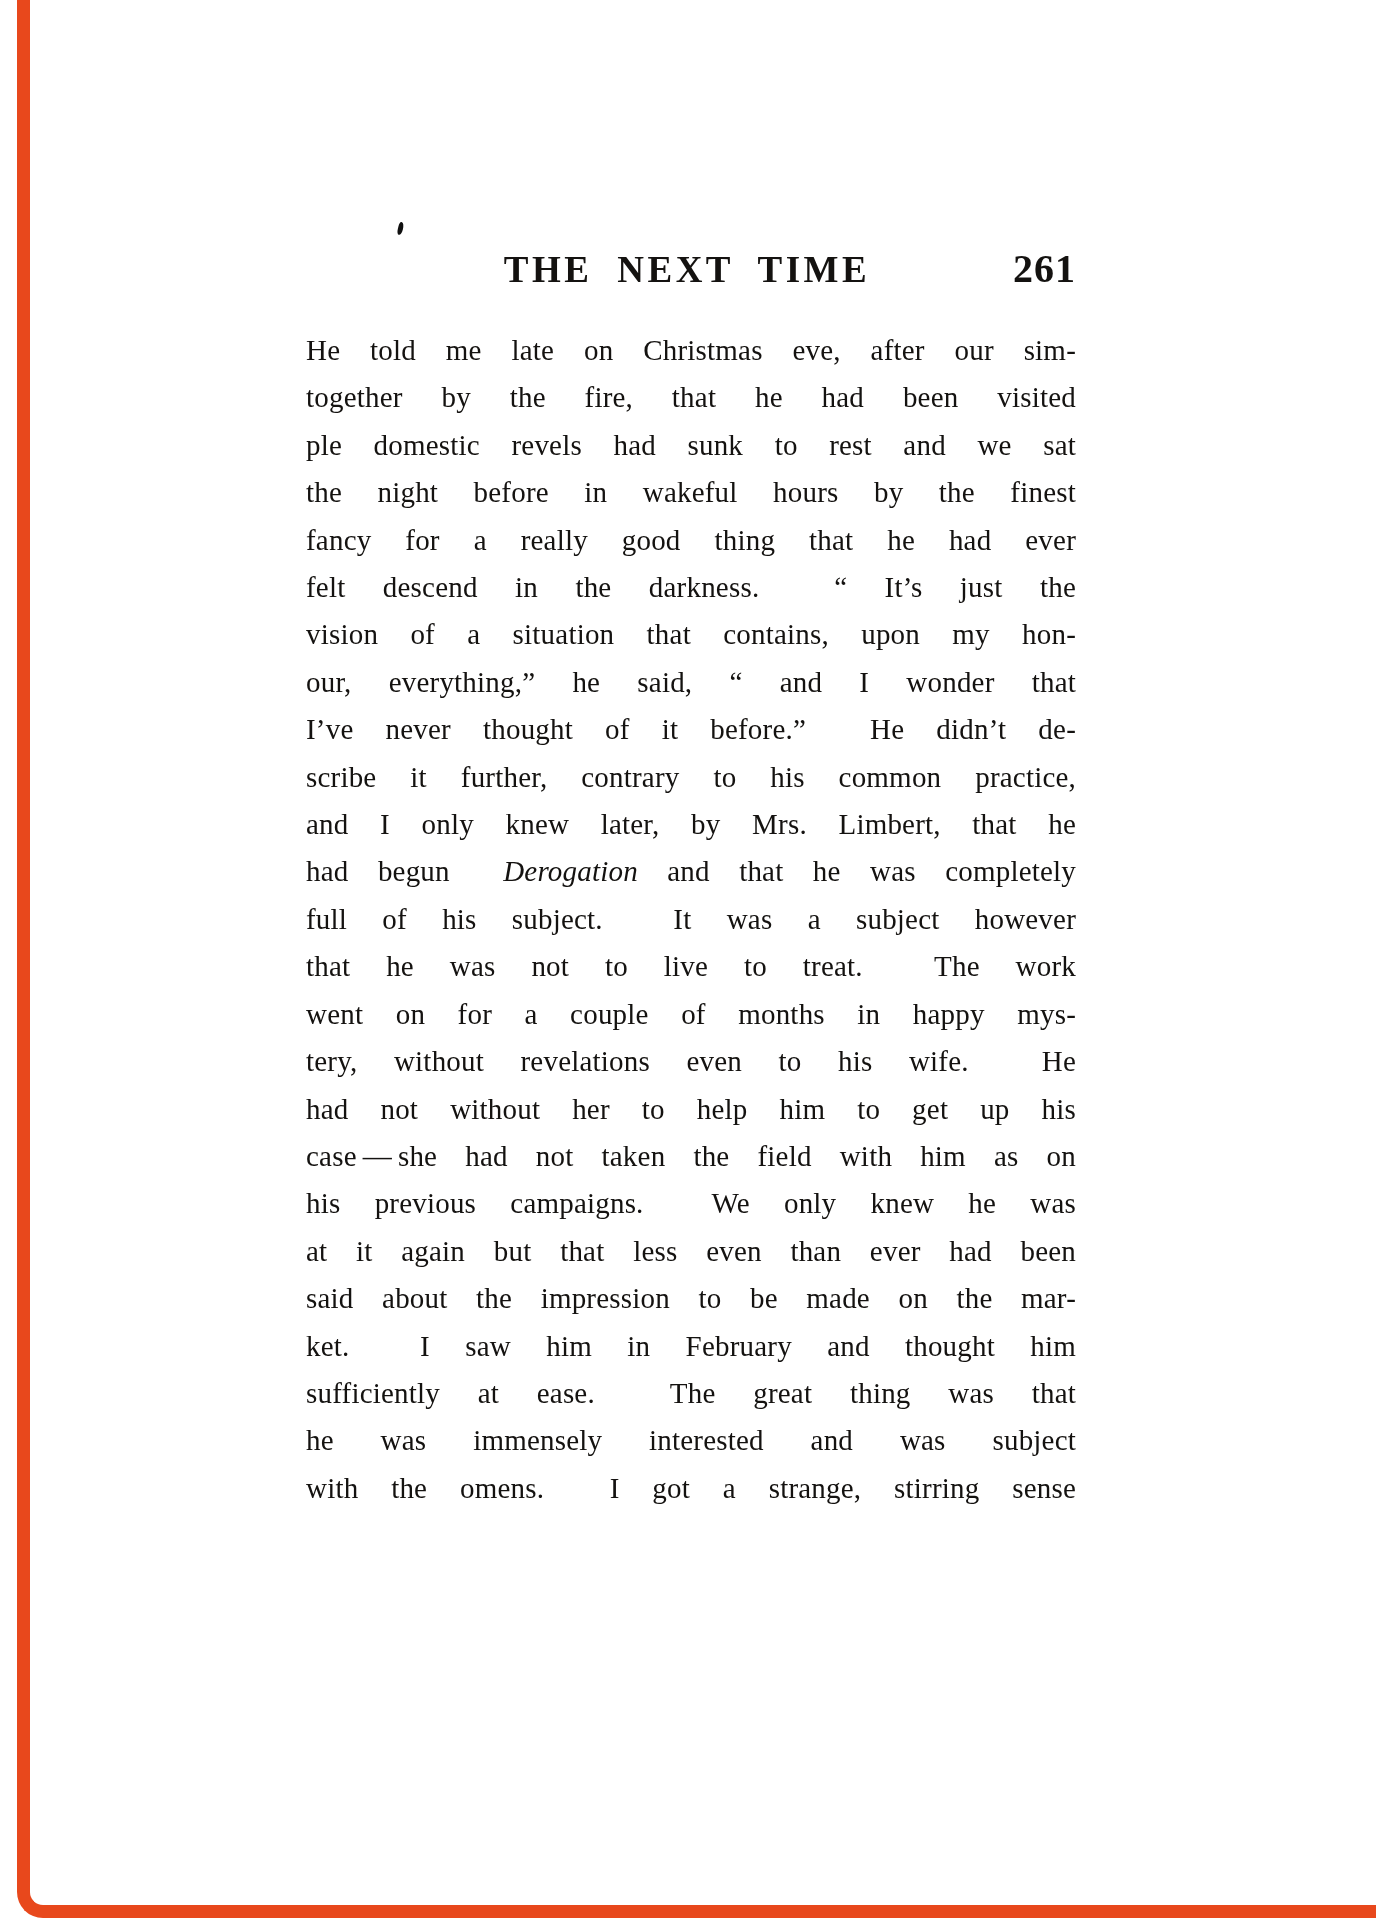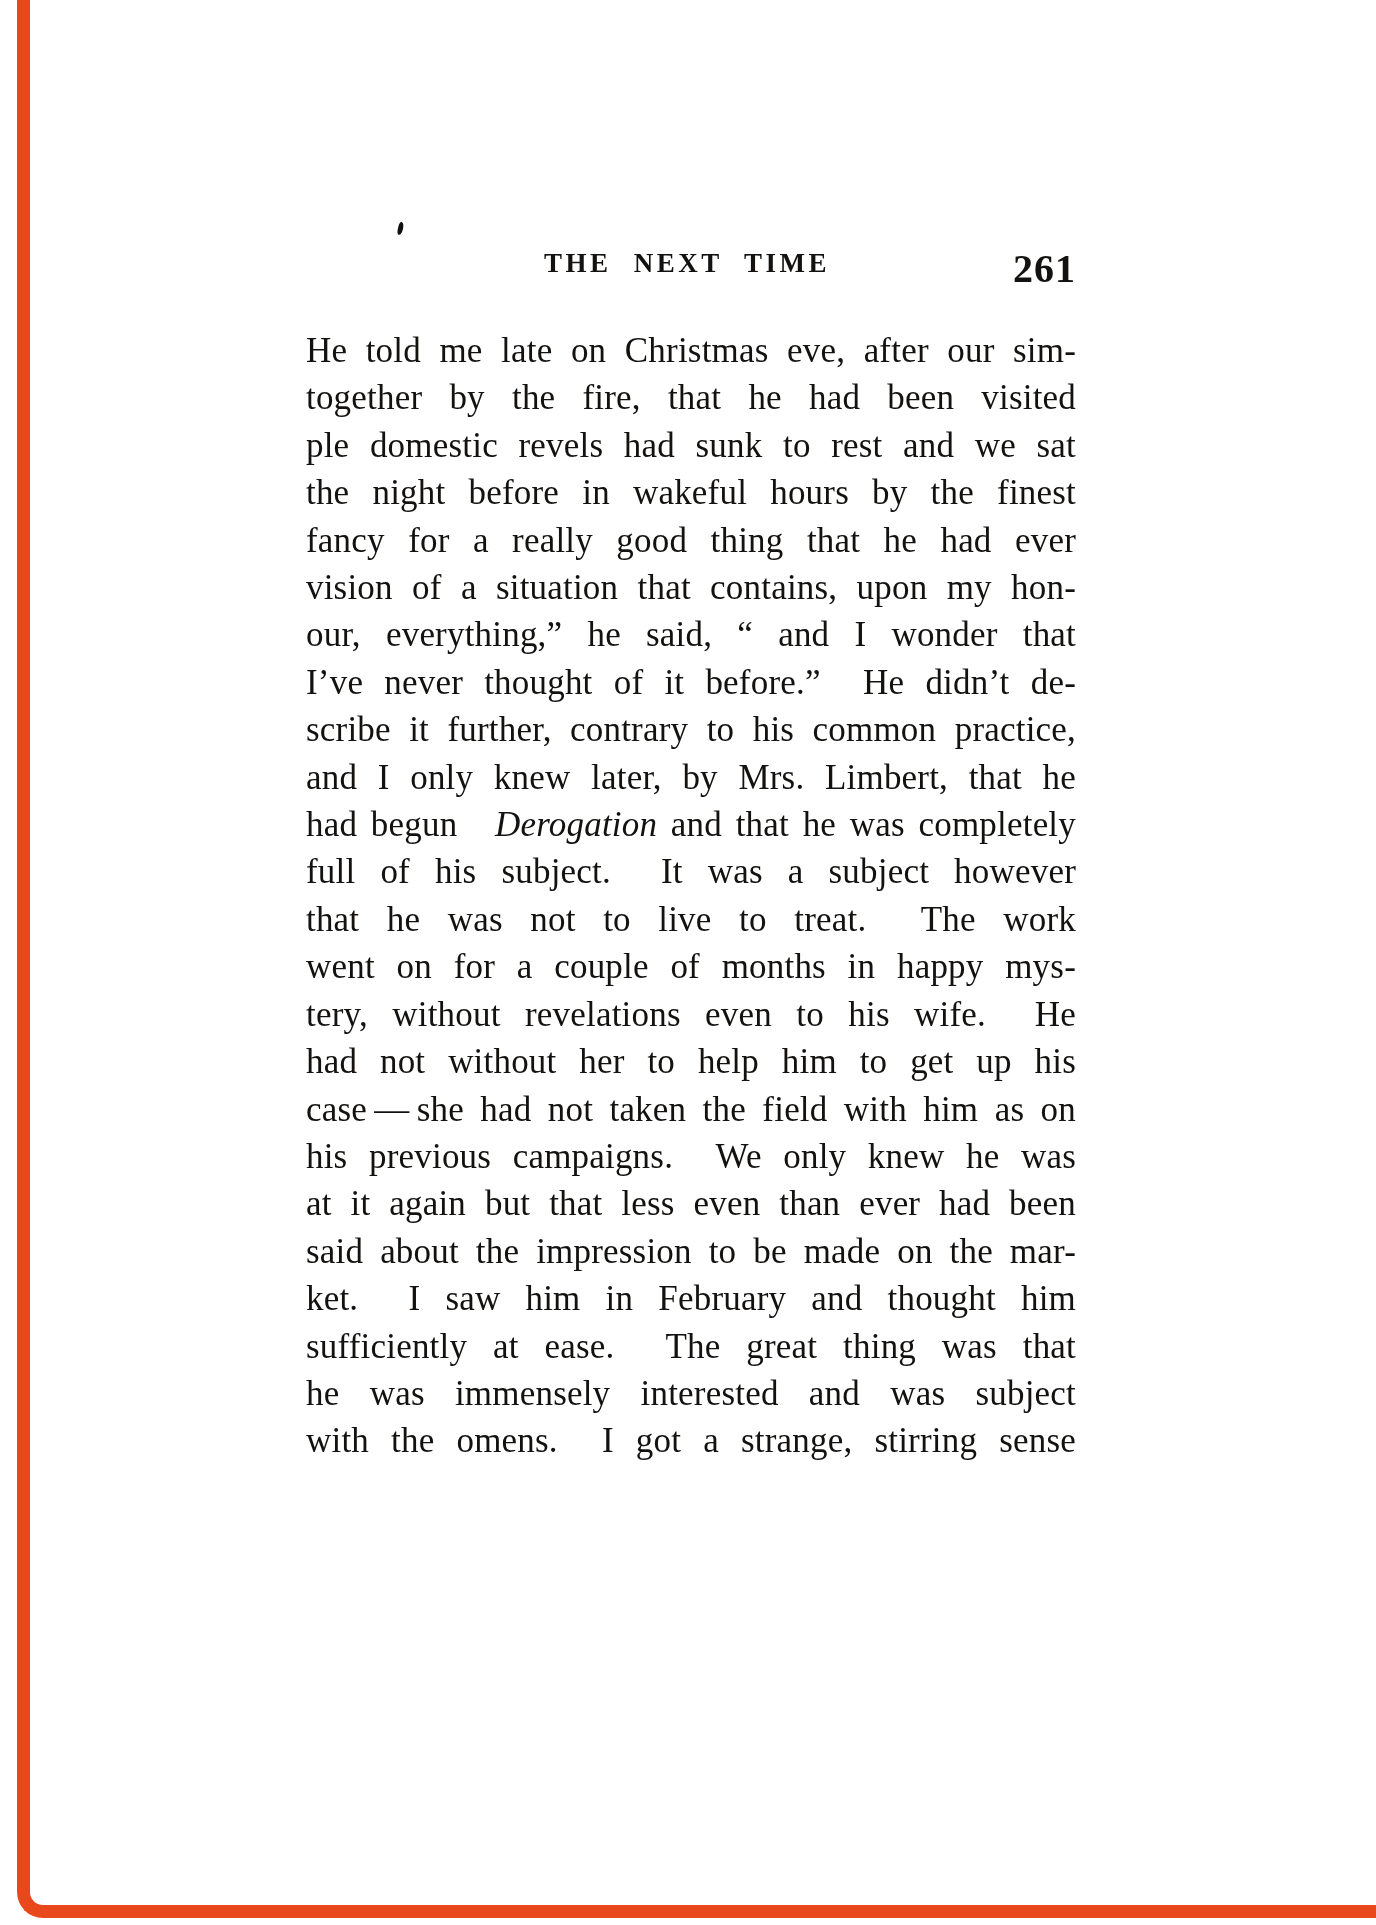--- a/index.html
+++ b/index.html
@@ -25,42 +25,42 @@
     position: absolute;
     left: 306px;
     top: 248px;
     width: 770px;
     height: 44px;
   }
   .running-title {
     position: absolute;
     left: 0; right: 8px;
     text-align: center;
-    font-size: 27px;
+    font-size: 37px;
     font-weight: bold;
     letter-spacing: 3.5px;
     word-spacing: 12px;
     white-space: nowrap;
   }
   .page-number {
     position: absolute;
     right: 0;
     top: -3px;
     font-size: 40px;
     font-weight: bold;
     letter-spacing: 1px;
   }
   .body-text {
     position: absolute;
     left: 306px;
     top: 327px;
     width: 770px;
   }
   .line {
-    font-size: 35px;
+    font-size: 29px;
     line-height: 47.4px;
     text-align: justify;
     text-align-last: justify;
     letter-spacing: 0.2px;
   }
   .italic { font-style: italic; margin-left: 24px; }
   
   .speck {
     position: absolute;
     left: 398px;
@@ -85,20 +85,21 @@
     <div class="running-title">THE NEXT TIME</div>
     <div class="page-number">261</div>
   </div>
 
   <div class="body-text">
       <div class="line"><span>He told me late on Christmas eve, after our sim-</span></div>
       <div class="line"><span>together by the fire, that he had been visited</span></div>
       <div class="line"><span>ple domestic revels had sunk to rest and we sat</span></div>
       <div class="line"><span>the night before in wakeful hours by the finest</span></div>
       <div class="line"><span>fancy for a really good thing that he had ever</span></div>
+      <div class="line"><span>felt descend in the darkness.&nbsp; “&nbsp;It’s just the</span></div>
       <div class="line"><span>vision of a situation that contains, upon my hon-</span></div>
       <div class="line"><span>our, everything,” he said, “&nbsp;and I wonder that</span></div>
       <div class="line"><span>I’ve never thought of it before.”&nbsp; He didn’t de-</span></div>
       <div class="line"><span>scribe it further, contrary to his common practice,</span></div>
       <div class="line"><span>and I only knew later, by Mrs. Limbert, that he</span></div>
       <div class="line"><span>had begun </span><span class="italic">Derogation</span><span> and that he was completely</span></div>
       <div class="line"><span>full of his subject.&nbsp; It was a subject however</span></div>
       <div class="line"><span>that he was not to live to treat.&nbsp; The work</span></div>
       <div class="line"><span>went on for a couple of months in happy mys-</span></div>
       <div class="line"><span>tery, without revelations even to his wife.&nbsp; He</span></div>

